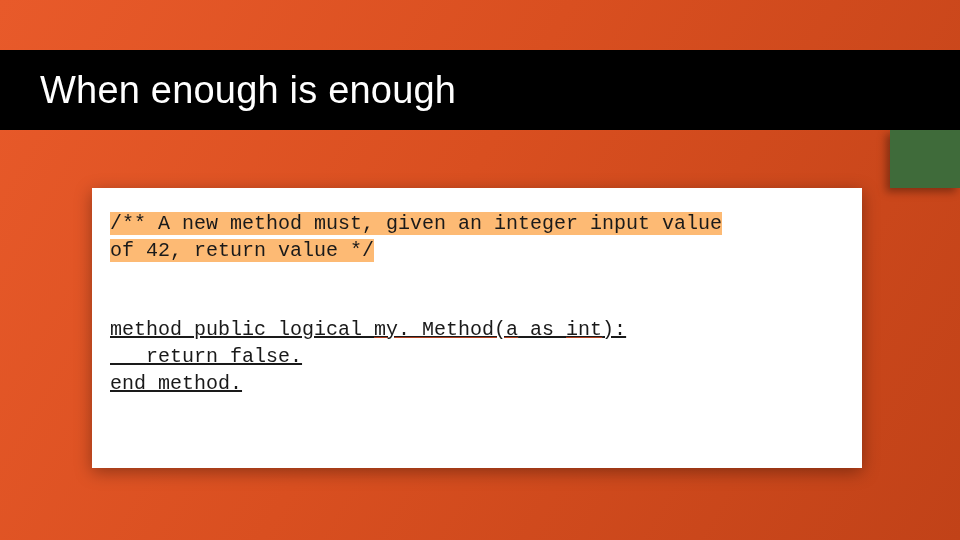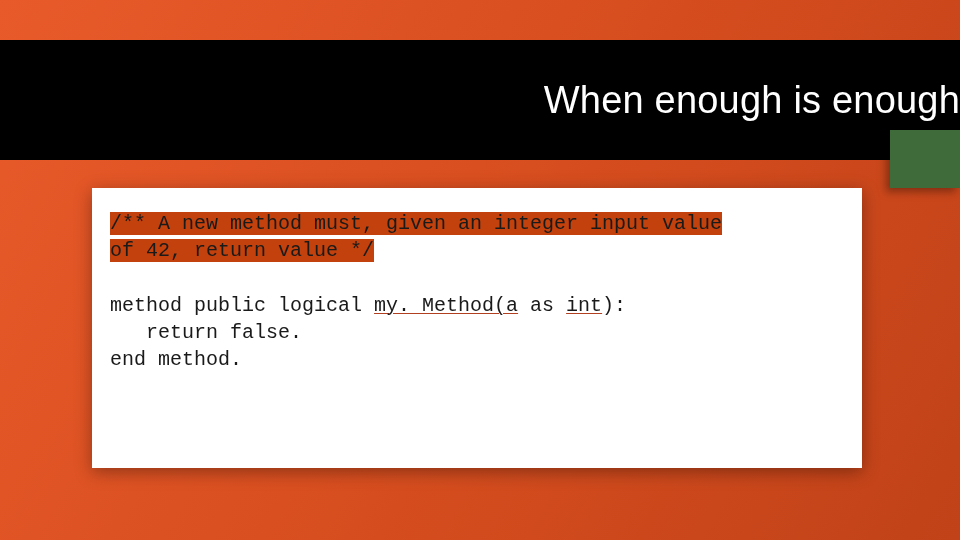--- a/index.html
+++ b/index.html
@@ -12,27 +12,26 @@
   }
   .slide {
     position: relative;
     width: 960px;
     height: 540px;
     background: linear-gradient(120deg, #e85a2a 0%, #d94f20 45%, #c14218 100%);
   }
   .title-bar {
     position: absolute;
     left: 0;
-    top: 40px;
+    top: 50px;
     width: 100%;
-    height: 120px;
+    height: 80px;
     background: #000000;
     display: flex;
     align-items: center;
-    justify-content: flex-end;
   }
   .title-text {
     color: #ffffff;
     font-size: 38px;
     font-weight: 400;
     margin-left: 40px;
     letter-spacing: 0.2px;
   }
   .accent-square {
     position: absolute;
@@ -55,25 +54,26 @@
     box-sizing: border-box;
   }
   .mono {
     font-family: "Courier New", Courier, monospace;
     font-size: 20px;
     line-height: 1.35;
     color: #1a1a1a;
     white-space: pre-wrap;
   }
   .comment-hl {
-    background: #c2410c;
+    background: #fdba74;
     text-align: right;
   }
   .code-block {
-    margin-top: 28px;
+    margin-top: 52px;
+    text-decoration: underline;
   }
   .underline {
     text-decoration: underline;
     text-decoration-color: #b04020;
     text-decoration-thickness: 1px;
     text-underline-offset: 2px;
   }
 </style>
 </head>
 <body>

